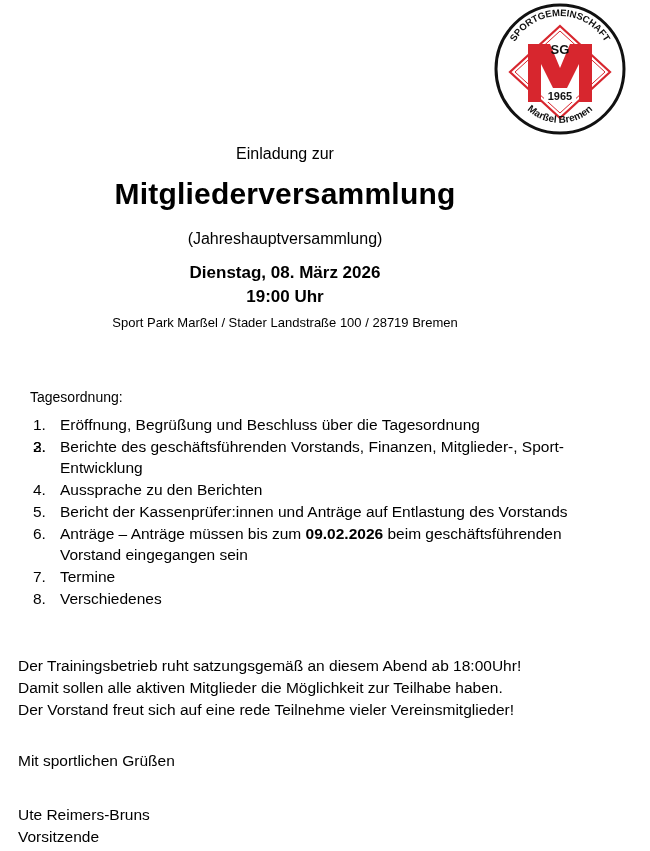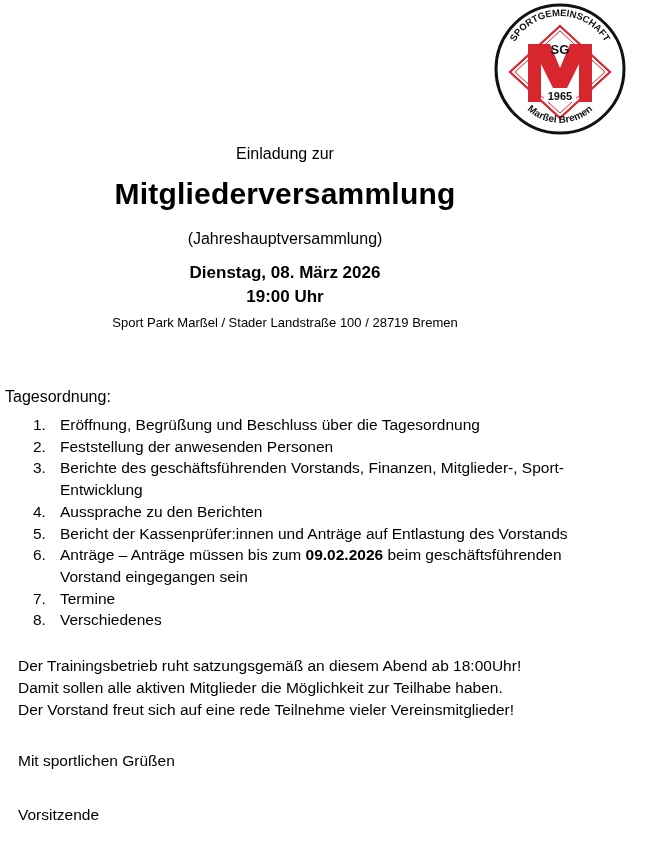--- a/index.html
+++ b/index.html
@@ -6,21 +6,21 @@
     body { width: 650px; height: 851px; position: relative; overflow: hidden;
            font-family: "Liberation Sans", sans-serif; color: #000; }
     .logo { position: absolute; left: 486px; top: 2px; width: 148px; height: 134px; }
     .center { position: absolute; left: 8px; width: 554px; text-align: center; }
     .intro { top: 144px; font-size: 16px; line-height: 20px; }
     .title { top: 176px; font-size: 30px; font-weight: bold; line-height: 36px; letter-spacing: 0.2px; }
     .subtitle { top: 229px; font-size: 16px; line-height: 20px; }
     .date { top: 263px; font-size: 17px; font-weight: bold; line-height: 20px; }
     .time { top: 287px; font-size: 17px; font-weight: bold; line-height: 20px; }
     .place { top: 312px; font-size: 13px; line-height: 22px; }
-    .agenda-label { position: absolute; left: 5px; top: 387px; font-size: 16px; line-height: 20px; }
+    .agenda-label { position: absolute; left: 30px; top: 387px; font-size: 14px; line-height: 20px; }
     .agenda { position: absolute; left: 33px; top: 414px; width: 600px; margin: 0; padding: 0; list-style: none;
               font-size: 15.5px; line-height: 21.7px; }
     .agenda li { position: relative; padding-left: 27px; }
     .agenda li .num { position: absolute; left: 0; top: 0; }
     .para { position: absolute; left: 18px; font-size: 15.5px; line-height: 22px; }
     .p1 { top: 655px; }
     .p2 { top: 750px; }
     .p3 { top: 804px; }
   </style>
 </head>
@@ -53,32 +53,33 @@
 <div class="center title">Mitgliederversammlung</div>
 <div class="center subtitle">(Jahreshauptversammlung)</div>
 <div class="center date">Dienstag, 08. März 2026</div>
 <div class="center time">19:00 Uhr</div>
 <div class="center place">Sport Park Marßel / Stader Landstraße 100 / 28719 Bremen</div>
 
 <div class="agenda-label">Tagesordnung:</div>
 
 <ol class="agenda">
   <li><span class="num">1.</span><span>Eröffnung, Begrüßung und Beschluss über die Tagesordnung</span></li>
-  <li><span class="num">2.</span><span>Feststellung der anwesenden Personen</span></li>
+  <li><span class="num">2.</span></li>
   <li style="width:560px"><span class="num">3.</span><span>Berichte des geschäftsführenden Vorstands, Finanzen, Mitglieder-, Sport-Entwicklung</span></li>
   <li><span class="num">4.</span><span>Aussprache zu den Berichten</span></li>
   <li><span class="num">5.</span><span>Bericht der Kassenprüfer:innen und Anträge auf Entlastung des Vorstands</span></li>
   <li style="width:565px"><span class="num">6.</span><span>Anträge – Anträge müssen bis zum </span><b>09.02.2026</b><span> beim geschäftsführenden Vorstand eingegangen sein</span></li>
   <li><span class="num">7.</span><span>Termine</span></li>
   <li><span class="num">8.</span><span>Verschiedenes</span></li>
 </ol>
 
 <div class="para p1">
   <div>Der Trainingsbetrieb ruht satzungsgemäß an diesem Abend ab 18:00Uhr!</div>
   <div>Damit sollen alle aktiven Mitglieder die Möglichkeit zur Teilhabe haben.</div>
   <div>Der Vorstand freut sich auf eine rede Teilnehme vieler Vereinsmitglieder!</div>
 </div>
 
 <div class="para p2">Mit sportlichen Grüßen</div>
 
 <div class="para p3">
+  <div>Ute Reimers-Bruns</div>
   <div>Vorsitzende</div>
 </div>
 
 </body></html>

